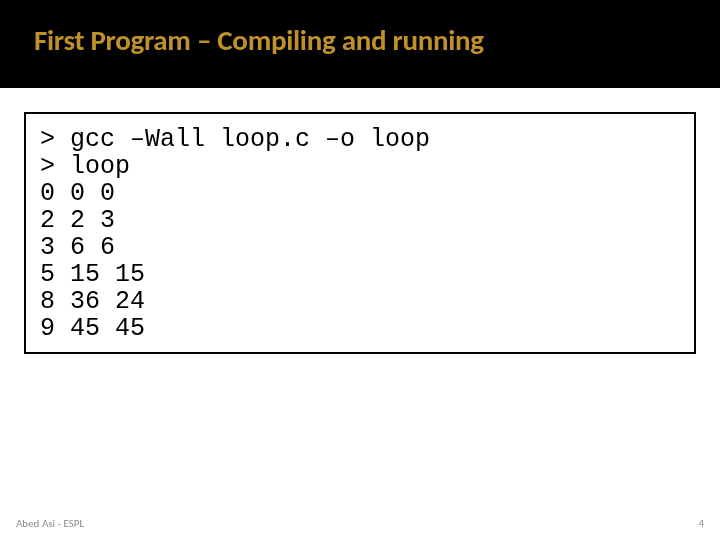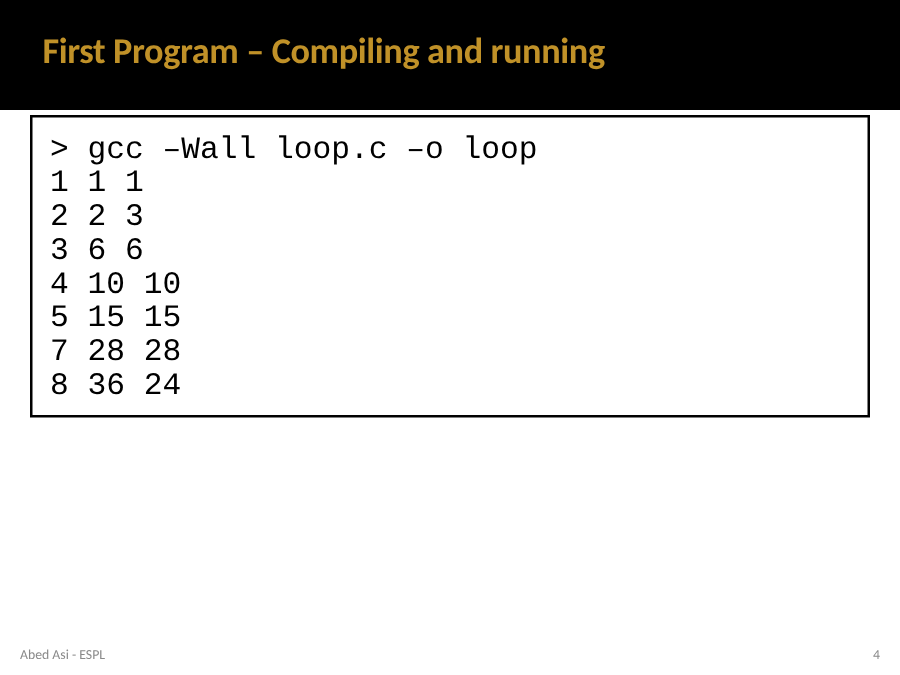--- a/index.html
+++ b/index.html
@@ -16,21 +16,21 @@
     padding: 22px 0 30px 34px;
   }
   .title-text {
     color: #C09128;
     font-size: 29px;
     font-weight: bold;
     letter-spacing: -0.3px;
     text-align: right;
   }
   .code-box {
-    margin: 4px 24px 0 24px;
+    margin: 24px 24px 0 24px;
     border: 2px solid #000000;
     background: #ffffff;
     padding: 12px 14px 10px 14px;
   }
   .code {
     font-family: "Courier New", Courier, monospace;
     font-size: 25px;
     line-height: 1.08;
     white-space: pre;
     color: #000000;
@@ -52,25 +52,25 @@
 </style>
 </head>
 <body>
 
 <div class="title-band">
   <span class="title-text">First Program – Compiling and running</span>
 </div>
 
 <div class="code-box">
   <div class="code">&gt; gcc –Wall loop.c –o loop</div>
-  <div class="code">1 1 1</div>
+  <div class="code">&gt; loop</div>
+  <div class="code">0 0 0</div>
   <div class="code">2 2 3</div>
   <div class="code">3 6 6</div>
-  <div class="code">4 10 10</div>
   <div class="code">5 15 15</div>
-  <div class="code">7 28 28</div>
   <div class="code">8 36 24</div>
+  <div class="code">9 45 45</div>
 </div>
 
 <div class="footer">
   <span class="footer-left">Abed Asi - ESPL</span>
   <span class="footer-right">4</span>
 </div>
 
 </body></html>

